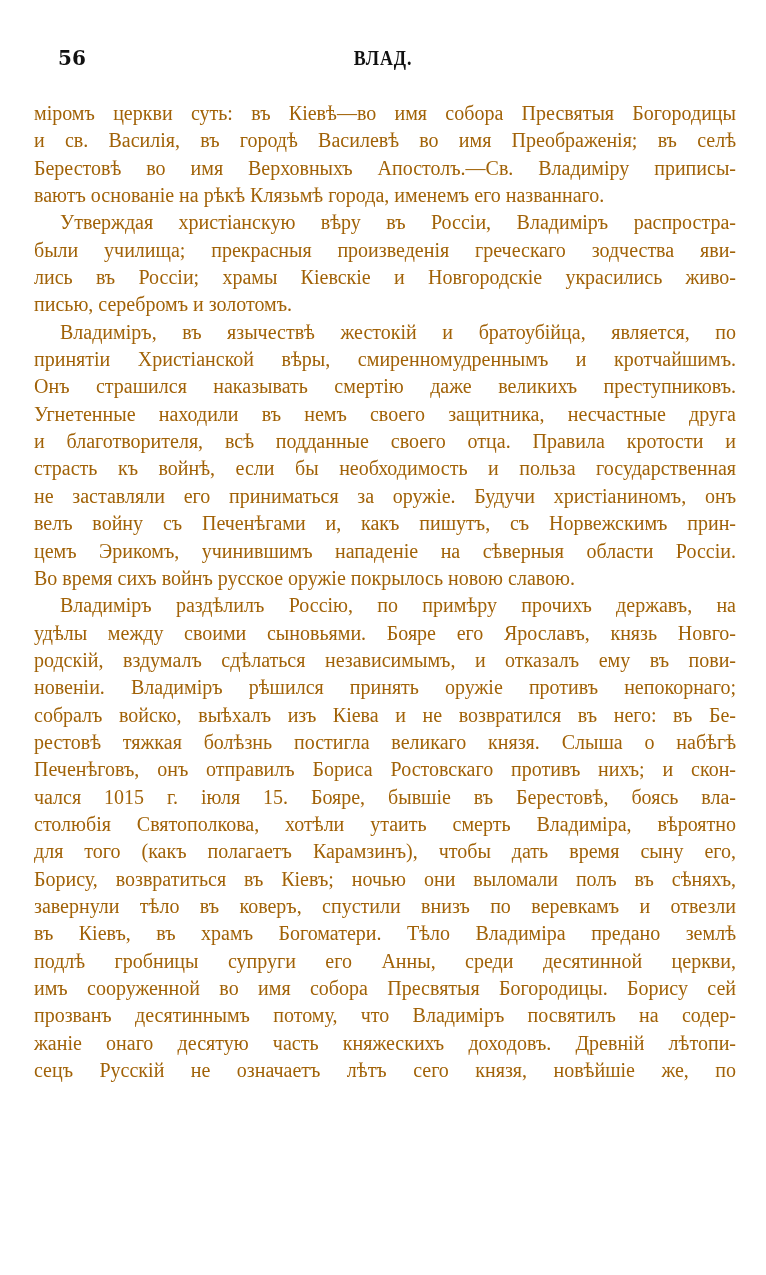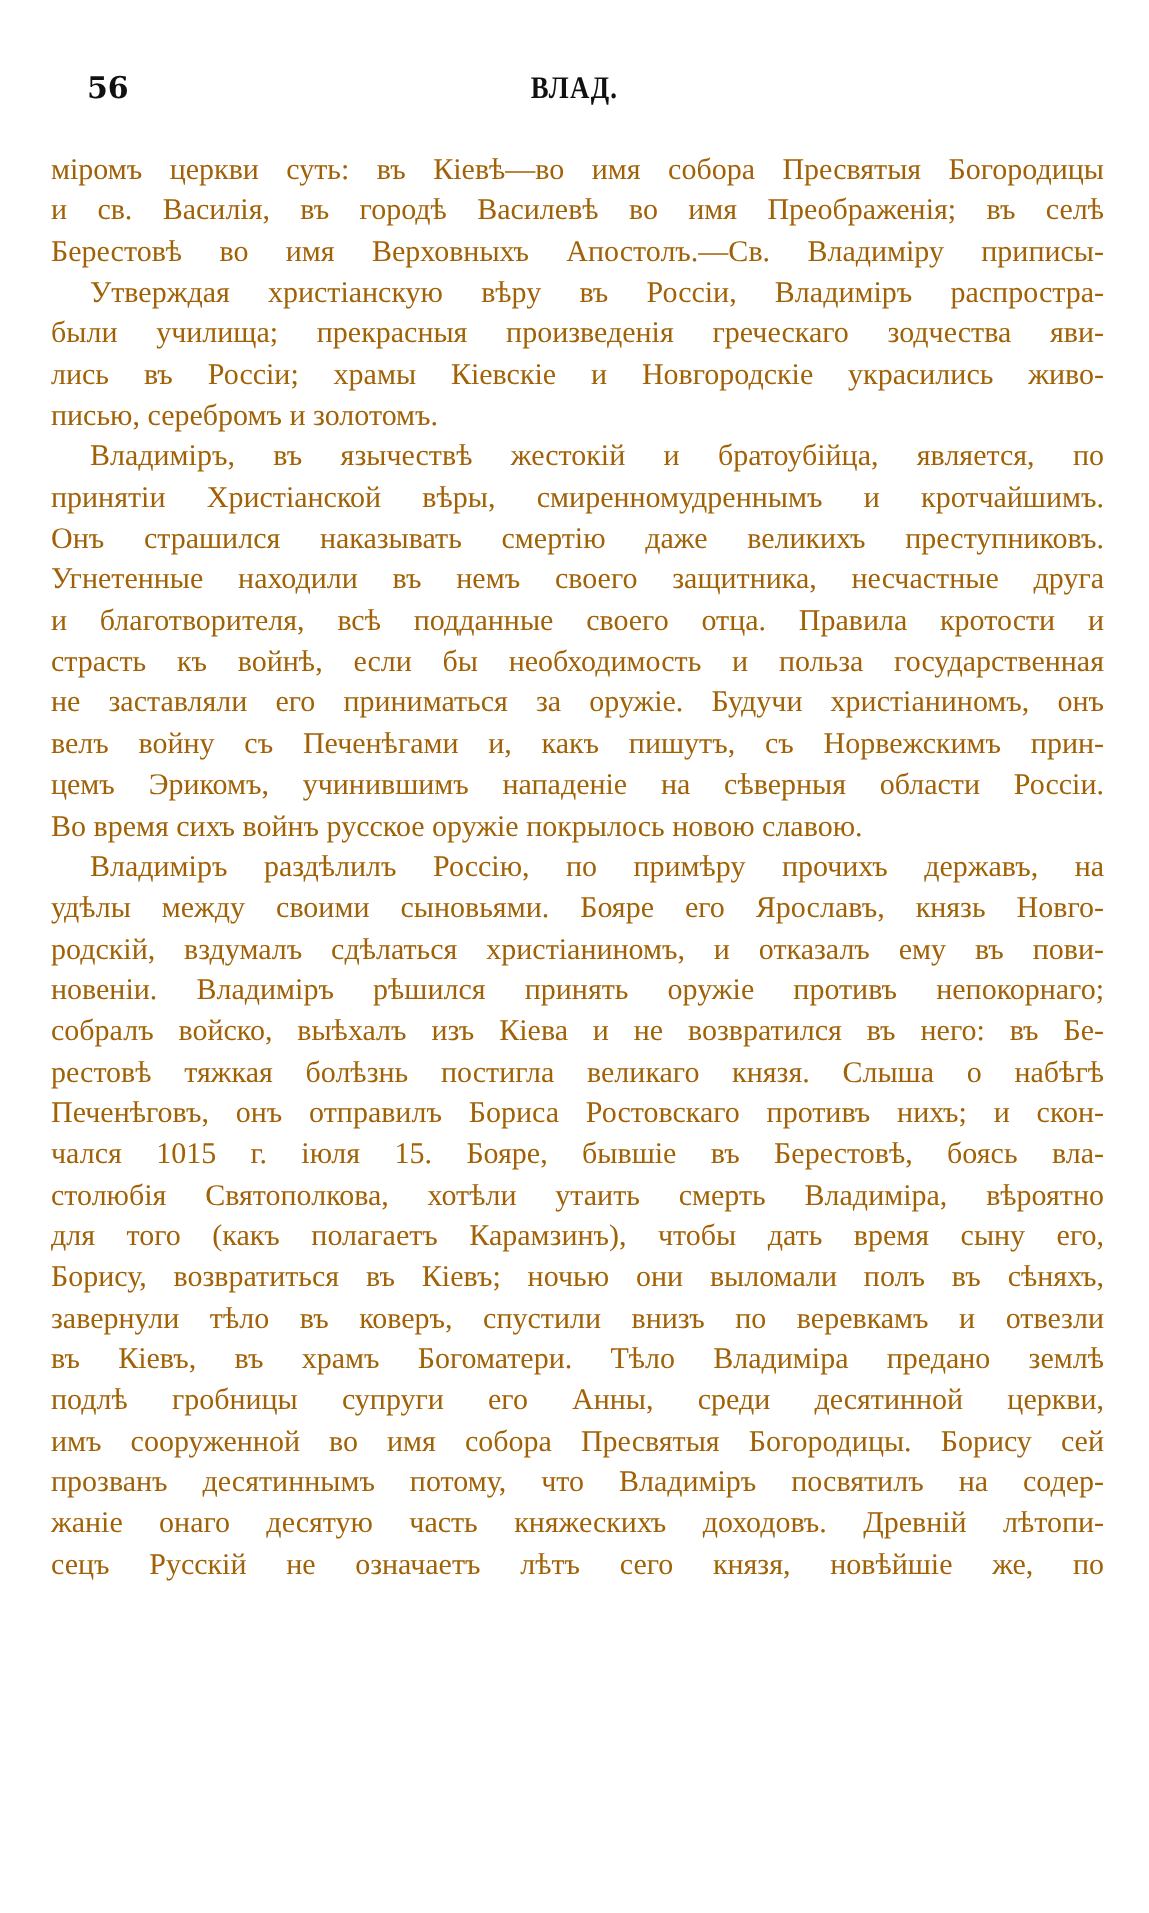--- a/index.html
+++ b/index.html
@@ -30,37 +30,38 @@
 <body>
 
 <div class="page">
   <div class="page-number">56</div>
   <div class="running-head">ВЛАД.</div>
 
   <div class="body-text" id="body-text">
       <div class="line">міромъ церкви суть: въ Кіевѣ—во имя собора Пресвятыя Богородицы</div>
       <div class="line">и св. Василія, въ городѣ Василевѣ во имя Преображенія; въ селѣ</div>
       <div class="line">Берестовѣ во имя Верховныхъ Апостолъ.—Св. Владиміру приписы-</div>
+      <div class="line last">ваютъ основаніе на рѣкѣ Клязьмѣ города, именемъ его названнаго.</div>
       <div class="line indent">Утверждая христіанскую вѣру въ Россіи, Владиміръ распростра-</div>
       <div class="line">были училища; прекрасныя произведенія греческаго зодчества яви-</div>
       <div class="line">лись въ Россіи; храмы Кіевскіе и Новгородскіе украсились живо-</div>
       <div class="line last">писью, серебромъ и золотомъ.</div>
       <div class="line indent">Владиміръ, въ язычествѣ жестокій и братоубійца, является, по</div>
       <div class="line">принятіи Христіанской вѣры, смиренномудреннымъ и кротчайшимъ.</div>
       <div class="line">Онъ страшился наказывать смертію даже великихъ преступниковъ.</div>
       <div class="line">Угнетенные находили въ немъ своего защитника, несчастные друга</div>
       <div class="line">и благотворителя, всѣ подданные своего отца. Правила кротости и</div>
       <div class="line">страсть къ войнѣ, если бы необходимость и польза государственная</div>
       <div class="line">не заставляли его приниматься за оружіе. Будучи христіаниномъ, онъ</div>
       <div class="line">велъ войну съ Печенѣгами и, какъ пишутъ, съ Норвежскимъ прин-</div>
       <div class="line">цемъ Эрикомъ, учинившимъ нападеніе на сѣверныя области Россіи.</div>
       <div class="line last">Во время сихъ войнъ русское оружіе покрылось новою славою.</div>
       <div class="line indent">Владиміръ раздѣлилъ Россію, по примѣру прочихъ державъ, на</div>
       <div class="line">удѣлы между своими сыновьями. Бояре его Ярославъ, князь Новго-</div>
-      <div class="line">родскій, вздумалъ сдѣлаться христіаниномъ, и отказалъ ему въ пови-</div>
+      <div class="line">родскій, вздумалъ сдѣлаться независимымъ, и отказалъ ему въ пови-</div>
       <div class="line">новеніи. Владиміръ рѣшился принять оружіе противъ непокорнаго;</div>
       <div class="line">собралъ войско, выѣхалъ изъ Кіева и не возвратился въ него: въ Бе-</div>
       <div class="line">рестовѣ тяжкая болѣзнь постигла великаго князя. Слыша о набѣгѣ</div>
       <div class="line">Печенѣговъ, онъ отправилъ Бориса Ростовскаго противъ нихъ; и скон-</div>
       <div class="line">чался 1015 г. іюля 15. Бояре, бывшіе въ Берестовѣ, боясь вла-</div>
       <div class="line">столюбія Святополкова, хотѣли утаить смерть Владиміра, вѣроятно</div>
       <div class="line">для того (какъ полагаетъ Карамзинъ), чтобы дать время сыну его,</div>
       <div class="line">Борису, возвратиться въ Кіевъ; ночью они выломали полъ въ сѣняхъ,</div>
       <div class="line">завернули тѣло въ коверъ, спустили внизъ по веревкамъ и отвезли</div>
       <div class="line">въ Кіевъ, въ храмъ Богоматери. Тѣло Владиміра предано землѣ</div>

